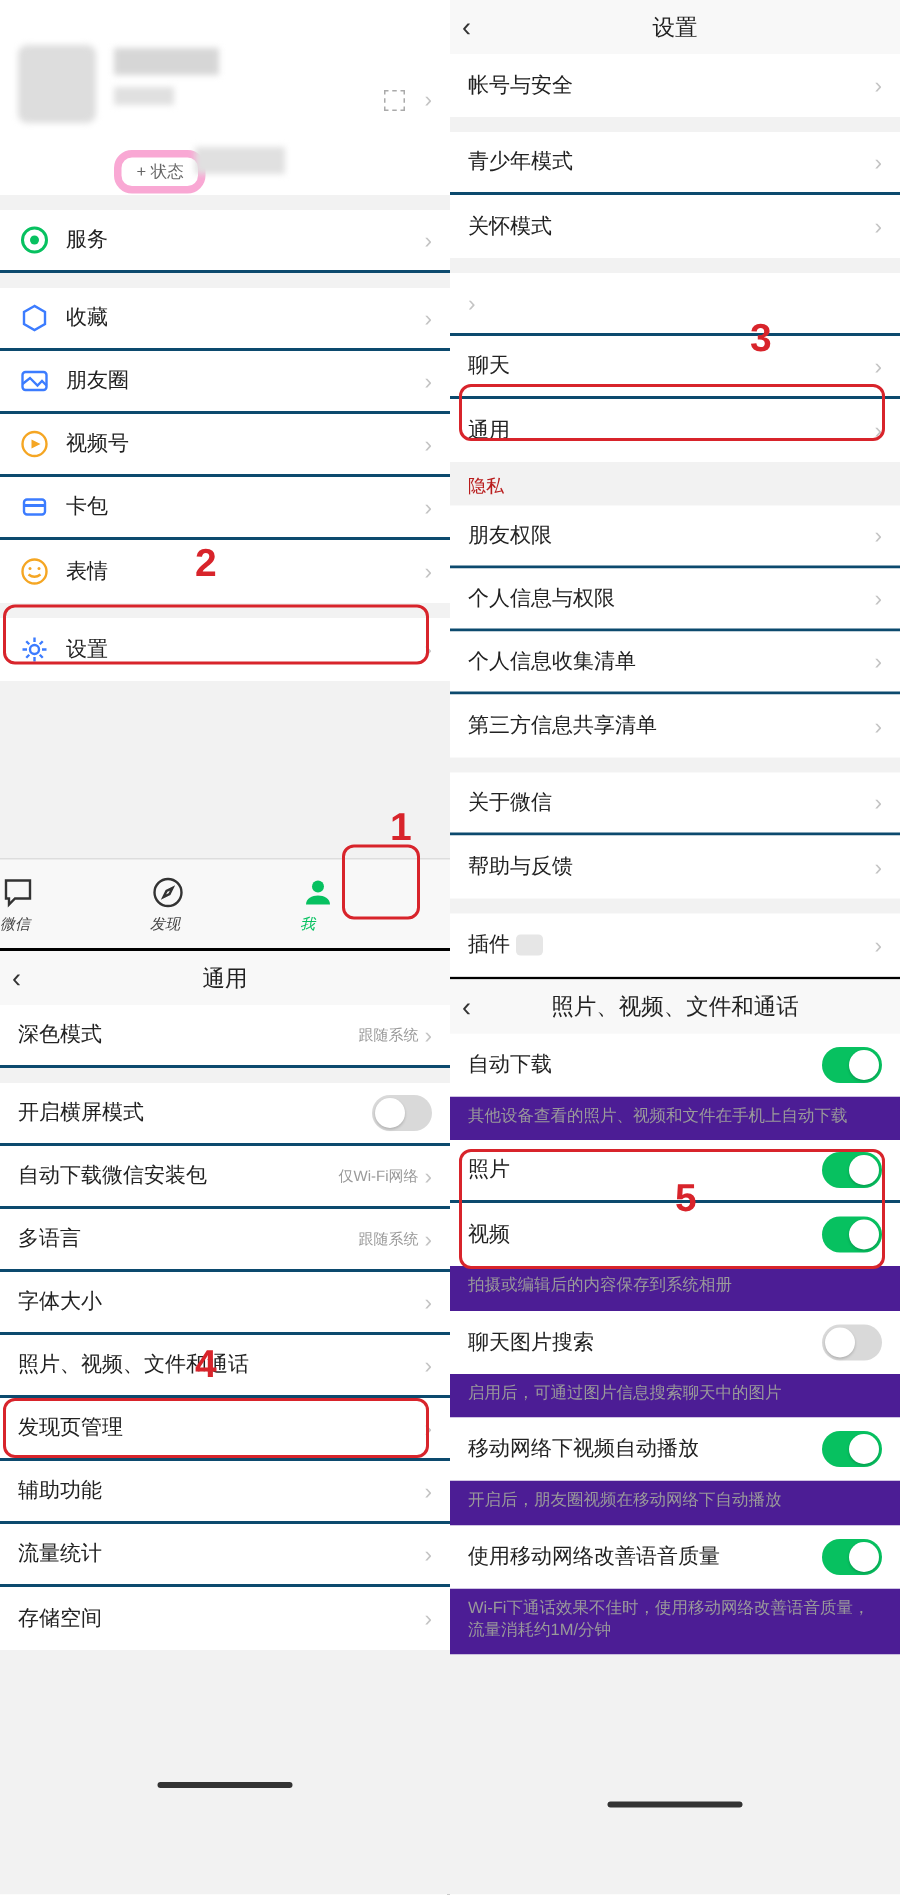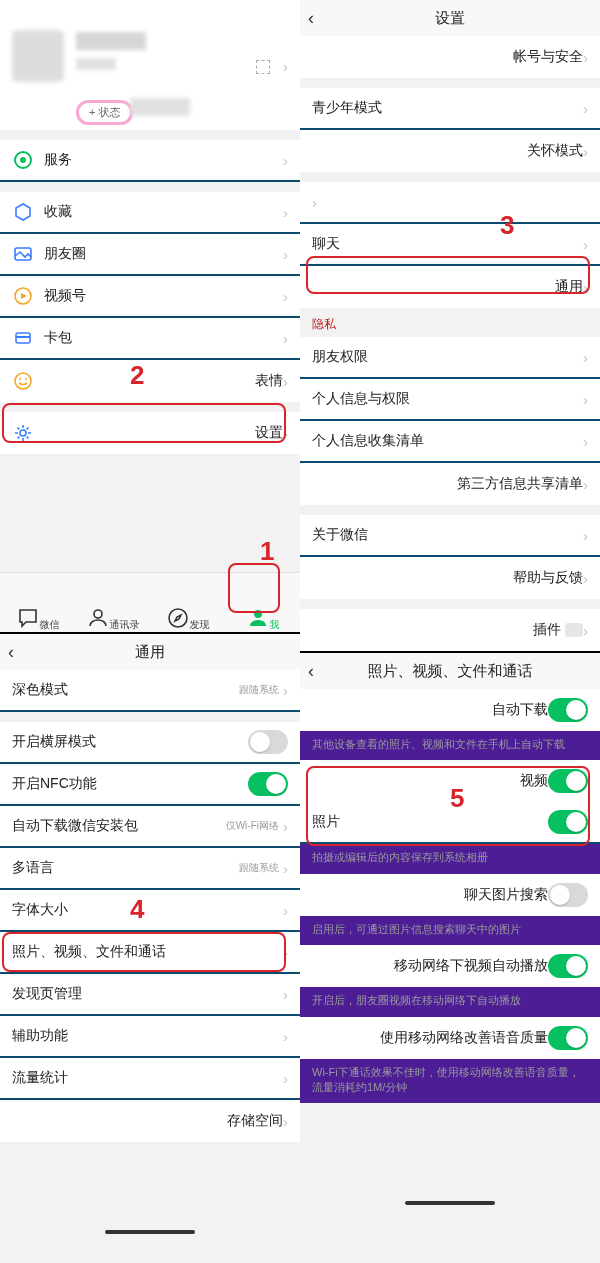--- a/index.html
+++ b/index.html
@@ -27,21 +27,21 @@
   .hdr .back {
     position: absolute; left: 8px; top: 0; height: 36px; display: flex;
     align-items: center; color: #333; font-size: 18px;
   }
 
   
   .row {
     background: #fff; height: 42px; display: flex; align-items: center;
     padding: 0 12px; border-bottom: 2px solid #0c4a6e; position: relative;
   }
-  .row.noborder { border-bottom: none; text-align: right; }
+  .row.noborder { border-bottom: none; }
   .row .lbl { flex: 1; font-size: 14px; color: #222; }
   .row .val { color: #9a9a9a; font-size: 10px; margin-right: 4px; }
   .row .chev { color: #c4c4c4; font-size: 15px; }
   .row .ico { width: 22px; height: 22px; margin-right: 10px; display:flex;align-items:center;justify-content:center; }
   .gap { height: 10px; background: #f2f2f2; }
   .section-hdr { padding: 8px 12px 4px; font-size: 12px; color: #b91c1c; background:#f2f2f2; }
   .note { padding: 6px 12px 8px; font-size: 11px; color: #9a9a9a; background:#4c1d95; line-height:1.4;}
 
   
   .toggle {
@@ -54,22 +54,22 @@
   }
   .toggle.on { background: #07c160; }
   .toggle.on::after { left: 18px; }
 
   
   .tabbar {
     height: 60px; background: #f8f8f8; border-top: 1px solid #ddd;
     display: flex;
   }
   .tabbar .tab {
-    flex: 1; display: flex; flex-direction: row; align-items: flex-end;
-    justify-content: center; font-size: 10px; color: #444; position: relative;
+    flex: 1; display: flex; flex-direction: column; align-items: flex-start;
+    justify-content: center; font-size: 10px; color: #444; position: relative; font-style: italic;
   }
   .tabbar .tab.active { color: #07c160; }
   .tabbar .tab .ti { width: 24px; height: 24px; margin-bottom: 2px; }
 
   
   .profile {
     background: #fff; padding: 30px 12px 12px; position: relative; height: 130px;
   }
   .profile .avatar {
     width: 52px; height: 52px; background: #ddd; border-radius: 6px;
@@ -83,21 +83,21 @@
     position: absolute; left: 76px; top: 58px; width: 40px; height: 12px;
     background: #e0e0e0; filter: blur(2px);
   }
   .profile .qr {
     position: absolute; right: 30px; top: 60px; width: 14px; height: 14px;
     border: 1px dashed #aaa;
   }
   .profile .pchev { position: absolute; right: 12px; top: 58px; color:#c4c4c4; font-size:15px;}
   .profile .status-pill {
     position: absolute; left: 76px; top: 100px; padding: 2px 10px;
-    border: 3px solid #f9a8d4; border-radius: 12px; font-size: 11px; color:#666;
+    border: 5px solid #f9a8d4; border-radius: 12px; font-size: 11px; color:#666;
   }
   .profile .status-blur {
     position: absolute; left: 130px; top: 98px; width: 60px; height: 18px;
     background: #e0e0e0; filter: blur(2px);
   }
 
   
   .ann-box {
     position: absolute; border: 2.5px solid #d8242b; border-radius: 8px;
     pointer-events: none;
@@ -215,27 +215,20 @@
 
       <div class="tabbar">
         <div class="tab">
           <svg class="ti" viewBox="0 0 24 24">
               <path d="M4 4h16v12H10l-4 4v-4H4z" fill="none" stroke="#333" stroke-width="1.6"></path>
             </svg>
           <span>微信</span>
         </div>
         <div class="tab">
           <svg class="ti" viewBox="0 0 24 24">
-              <circle cx="12" cy="8" r="4" fill="none" stroke="#333" stroke-width="1.6"></circle>
-              <path d="M4 20c0-4 4-6 8-6s8 2 8 6" fill="none" stroke="#333" stroke-width="1.6"></path>
-            </svg>
-          <span>通讯录</span>
-        </div>
-        <div class="tab">
-          <svg class="ti" viewBox="0 0 24 24">
               <circle cx="12" cy="12" r="9" fill="none" stroke="#333" stroke-width="1.6"></circle>
               <path d="M15 9l-2 4-4 2 2-4z" fill="none" stroke="#333" stroke-width="1.6"></path>
             </svg>
           <span>发现</span>
         </div>
         <div class="tab active">
           <svg class="ti" viewBox="0 0 24 24">
               <circle cx="12" cy="8" r="4" fill="#07c160"></circle>
               <path d="M4 20c0-4 4-6 8-6s8 2 8 6z" fill="#07c160"></path>
             </svg>
@@ -262,24 +255,20 @@
         <span class="val">跟随系统</span>
         <span class="chev">›</span>
       </div>
       <div class="gap"></div>
 
       <div class="row">
         <span class="lbl">开启横屏模式</span>
         <div class="toggle"></div>
       </div>
       <div class="row">
-        <span class="lbl">开启NFC功能</span>
-        <div class="toggle on"></div>
-      </div>
-      <div class="row">
         <span class="lbl">自动下载微信安装包</span>
         <span class="val">仅Wi-Fi网络</span>
         <span class="chev">›</span>
       </div>
       <div class="row">
         <span class="lbl">多语言</span>
         <span class="val">跟随系统</span>
         <span class="chev">›</span>
       </div>
       <div class="row">
@@ -400,26 +389,26 @@
         <span class="back">‹</span>
         <span>照片、视频、文件和通话</span>
       </div>
 
       <div class="row noborder">
         <span class="lbl">自动下载</span>
         <div class="toggle on"></div>
       </div>
       <div class="note">其他设备查看的照片、视频和文件在手机上自动下载</div>
 
+      <div class="row">
+        <span class="lbl">照片</span>
+        <div class="toggle on"></div>
+      </div>
       <div class="row noborder">
         <span class="lbl">视频</span>
-        <div class="toggle on"></div>
-      </div>
-      <div class="row">
-        <span class="lbl">照片</span>
         <div class="toggle on"></div>
       </div>
       <div class="note">拍摄或编辑后的内容保存到系统相册</div>
 
       <div class="row noborder">
         <span class="lbl">聊天图片搜索</span>
         <div class="toggle"></div>
       </div>
       <div class="note">启用后，可通过图片信息搜索聊天中的图片</div>
 

